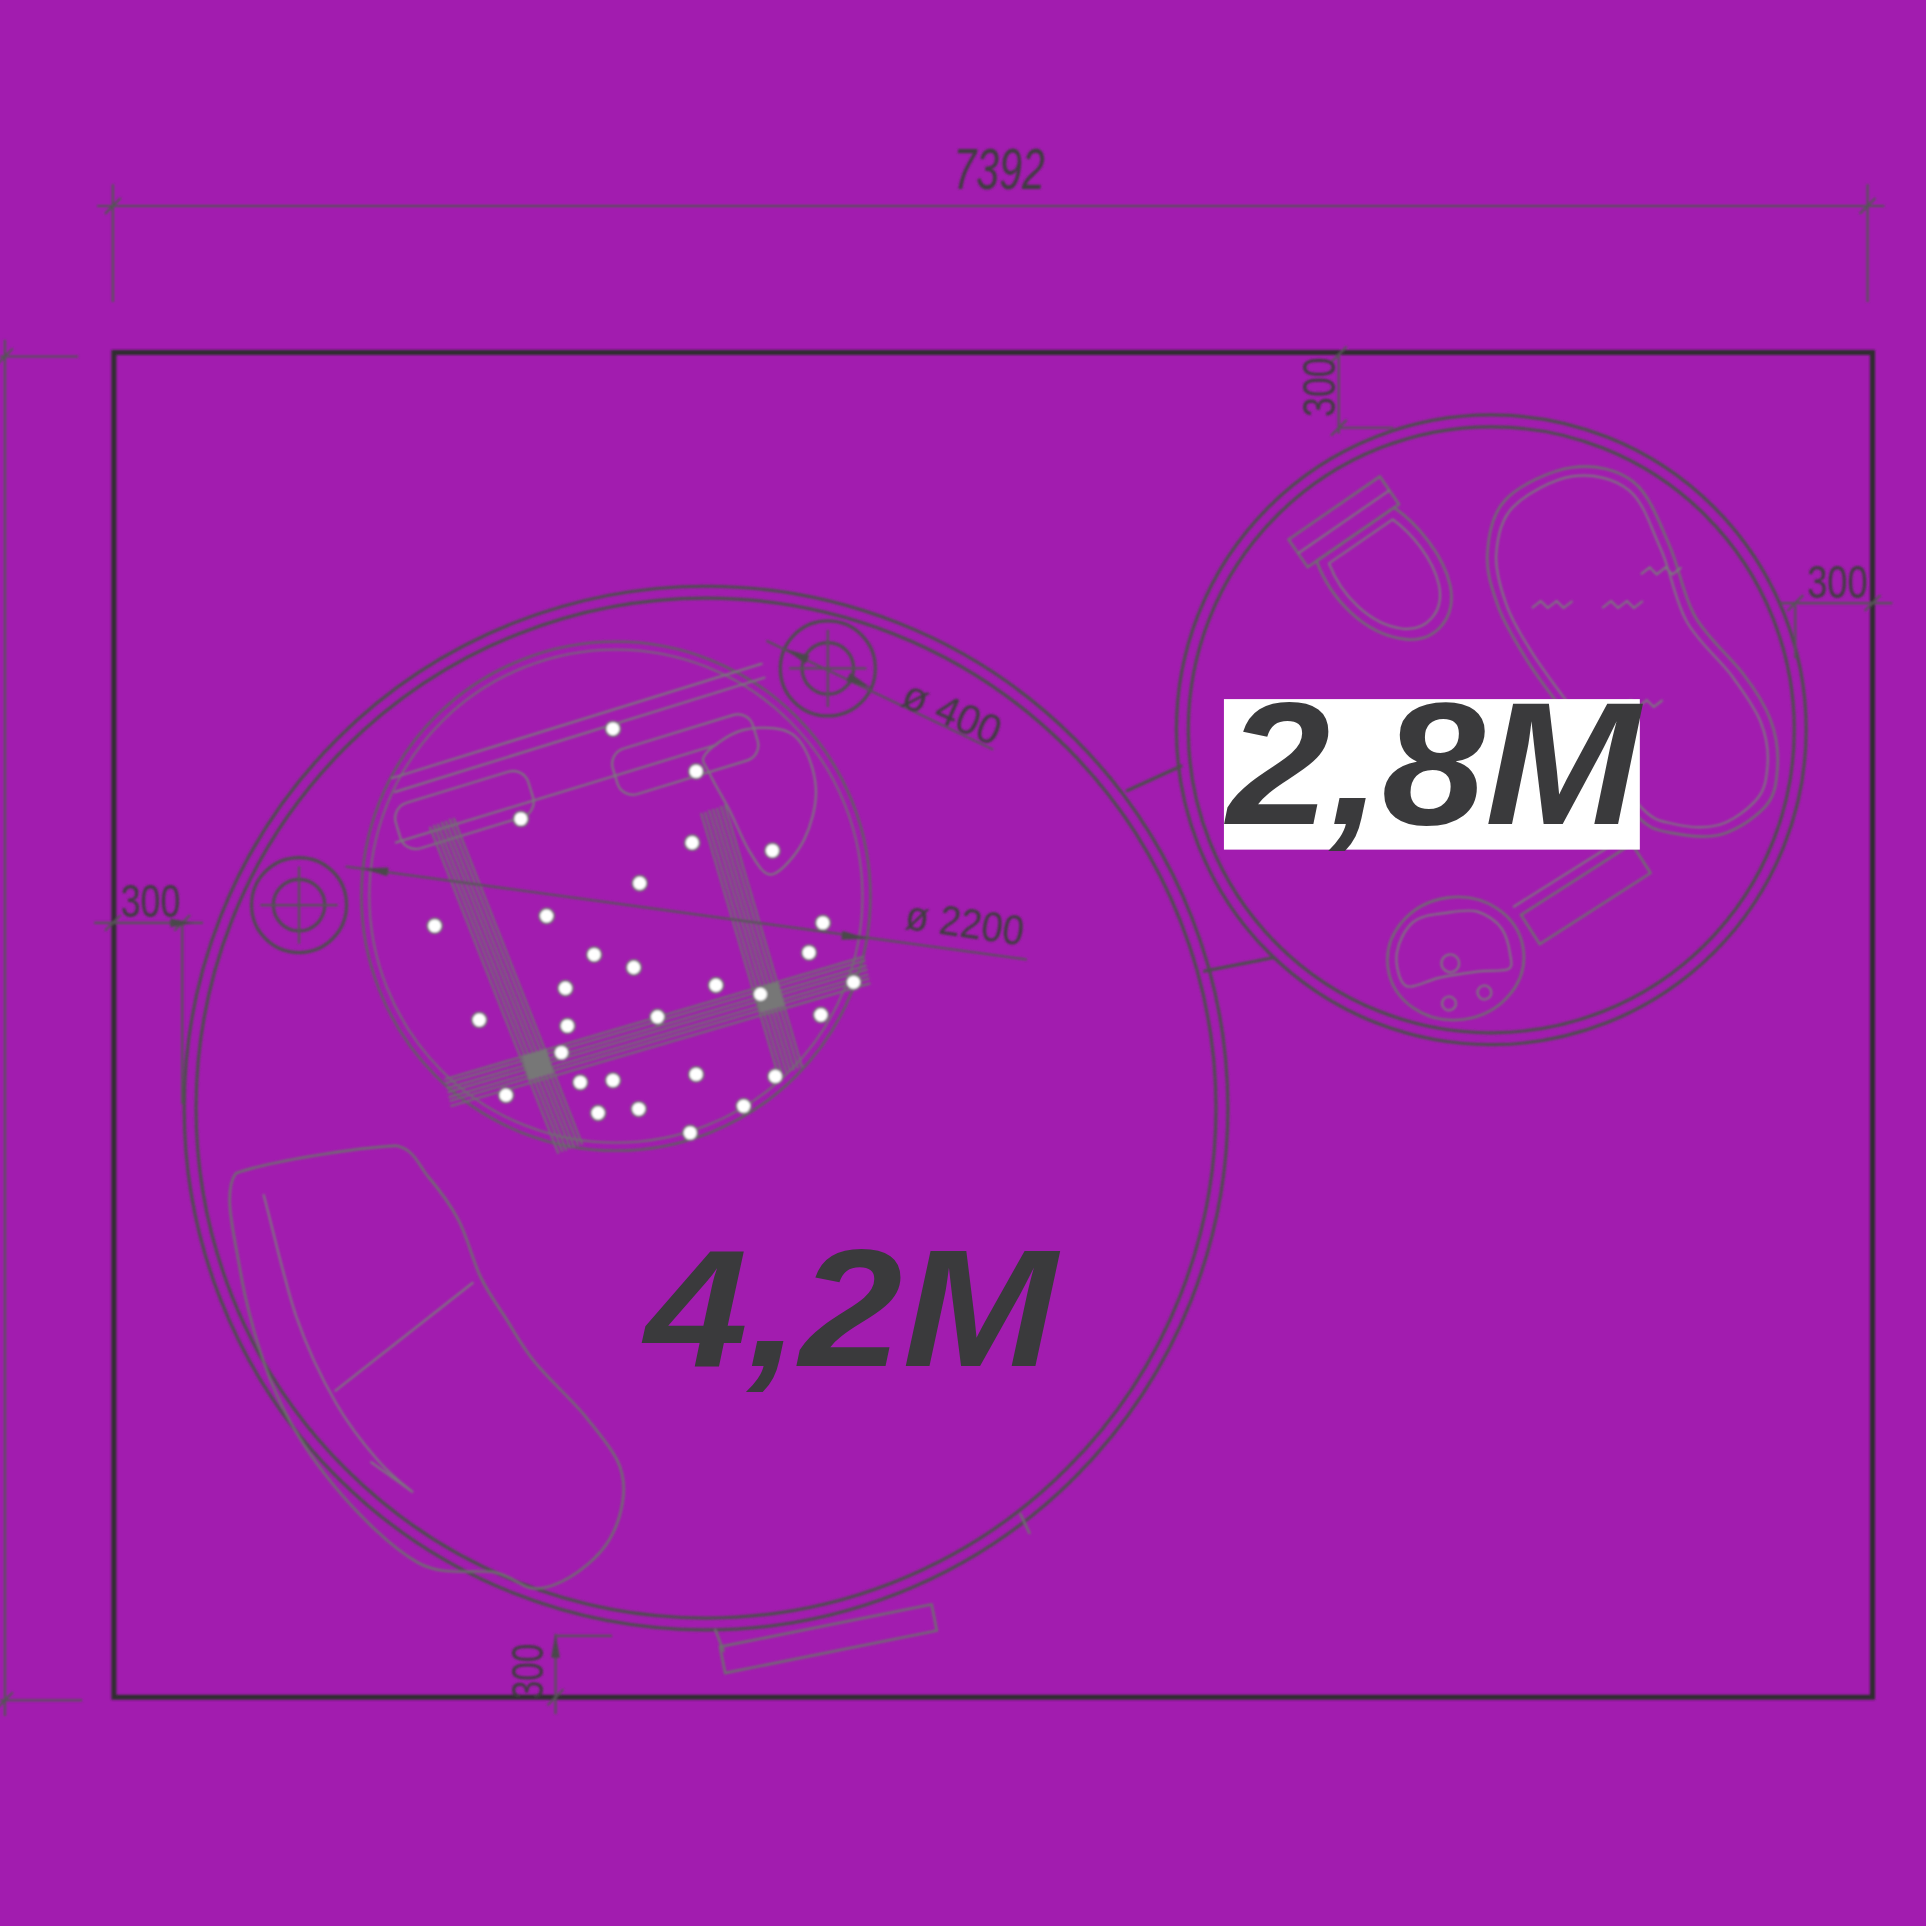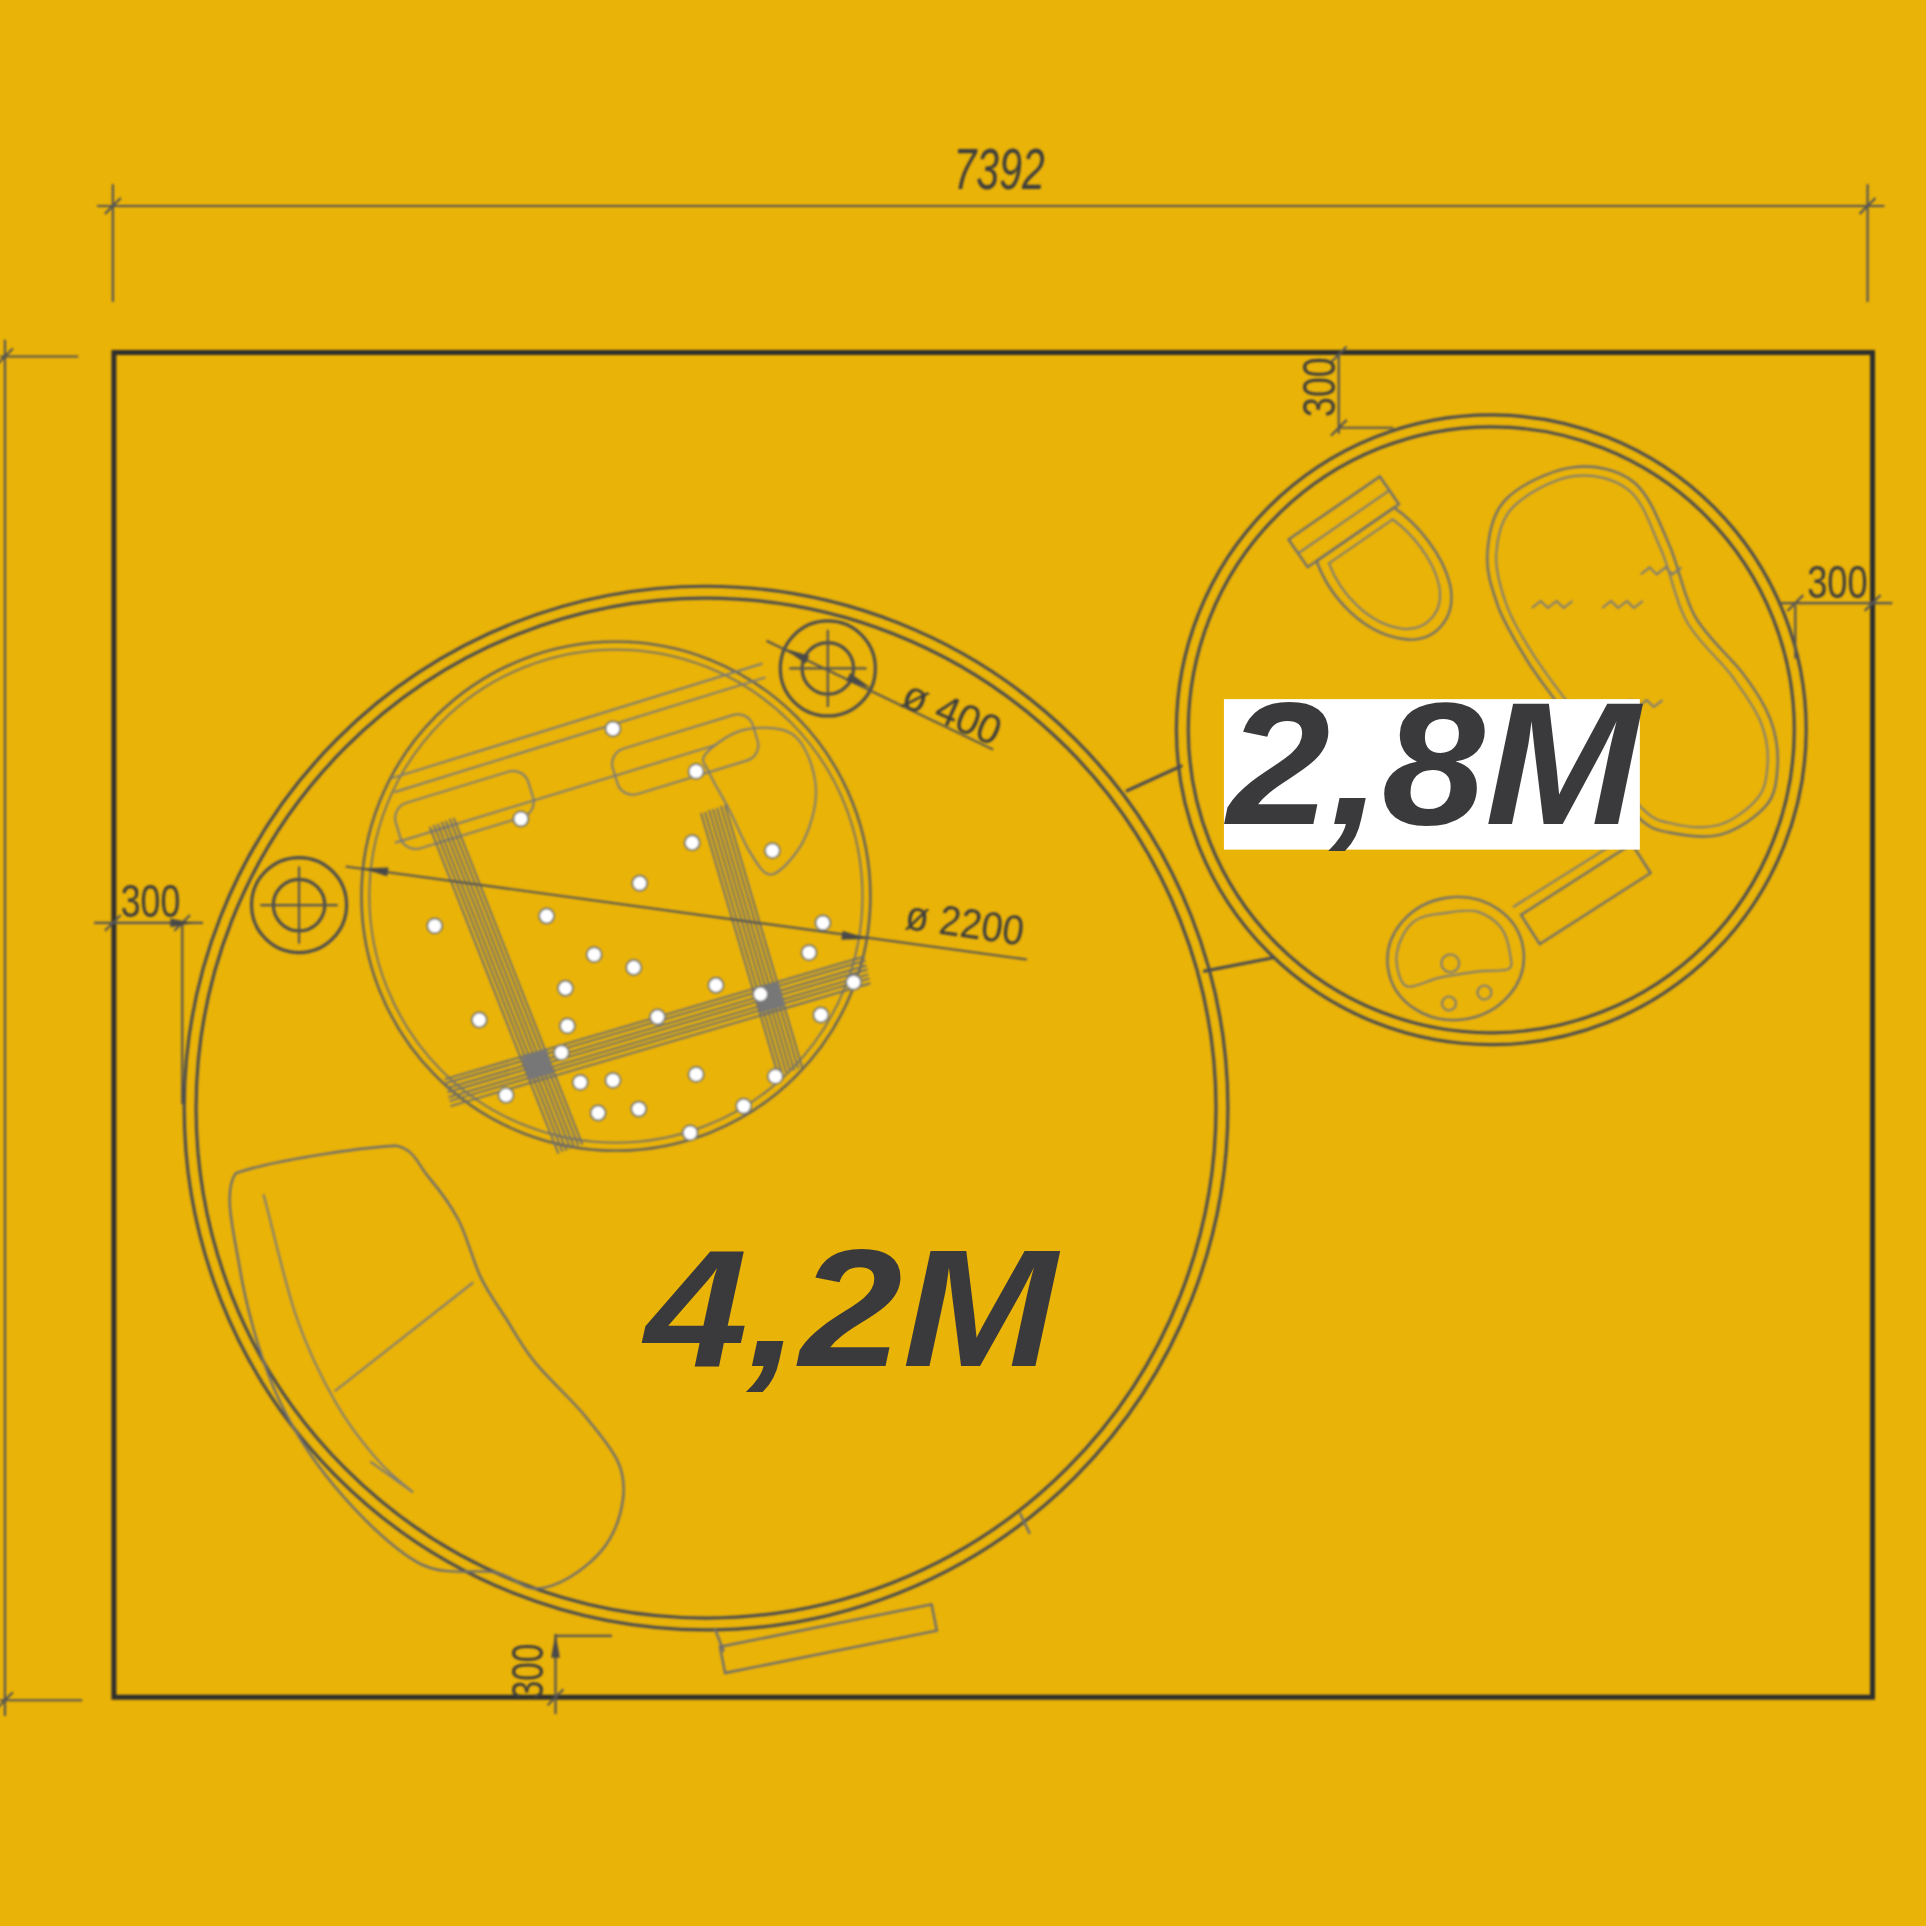--- a/index.html
+++ b/index.html
@@ -1,16 +1,16 @@
 <!DOCTYPE html>
 <html><head>
 <meta charset="utf-8">
 <style>
   html,body{margin:0;padding:0;background:#ffffff;}
-  #page{width:1927px;height:1927px;position:relative;background:#eab308;
+  #page{width:1927px;height:1927px;position:relative;background:#a21caf;
         font-family:"Liberation Sans", sans-serif;}
   svg{position:absolute;left:0;top:0;}
   .dim{stroke:#555555;stroke-width:2.2;fill:none;}
   .dimtxt{fill:#3e3e3e;font-family:"Liberation Sans", sans-serif;}
   .wall{stroke:#4e4e4e;stroke-width:3.2;fill:none;}
   .furn{stroke:#6e6e6e;stroke-width:2.4;fill:none;}
   .furn2{stroke:#7a7a7a;stroke-width:2;fill:none;}
   .biglabel{fill:#3a3a3c;font-weight:bold;font-style:italic;
             font-family:"Liberation Sans", sans-serif;}
 </style>

